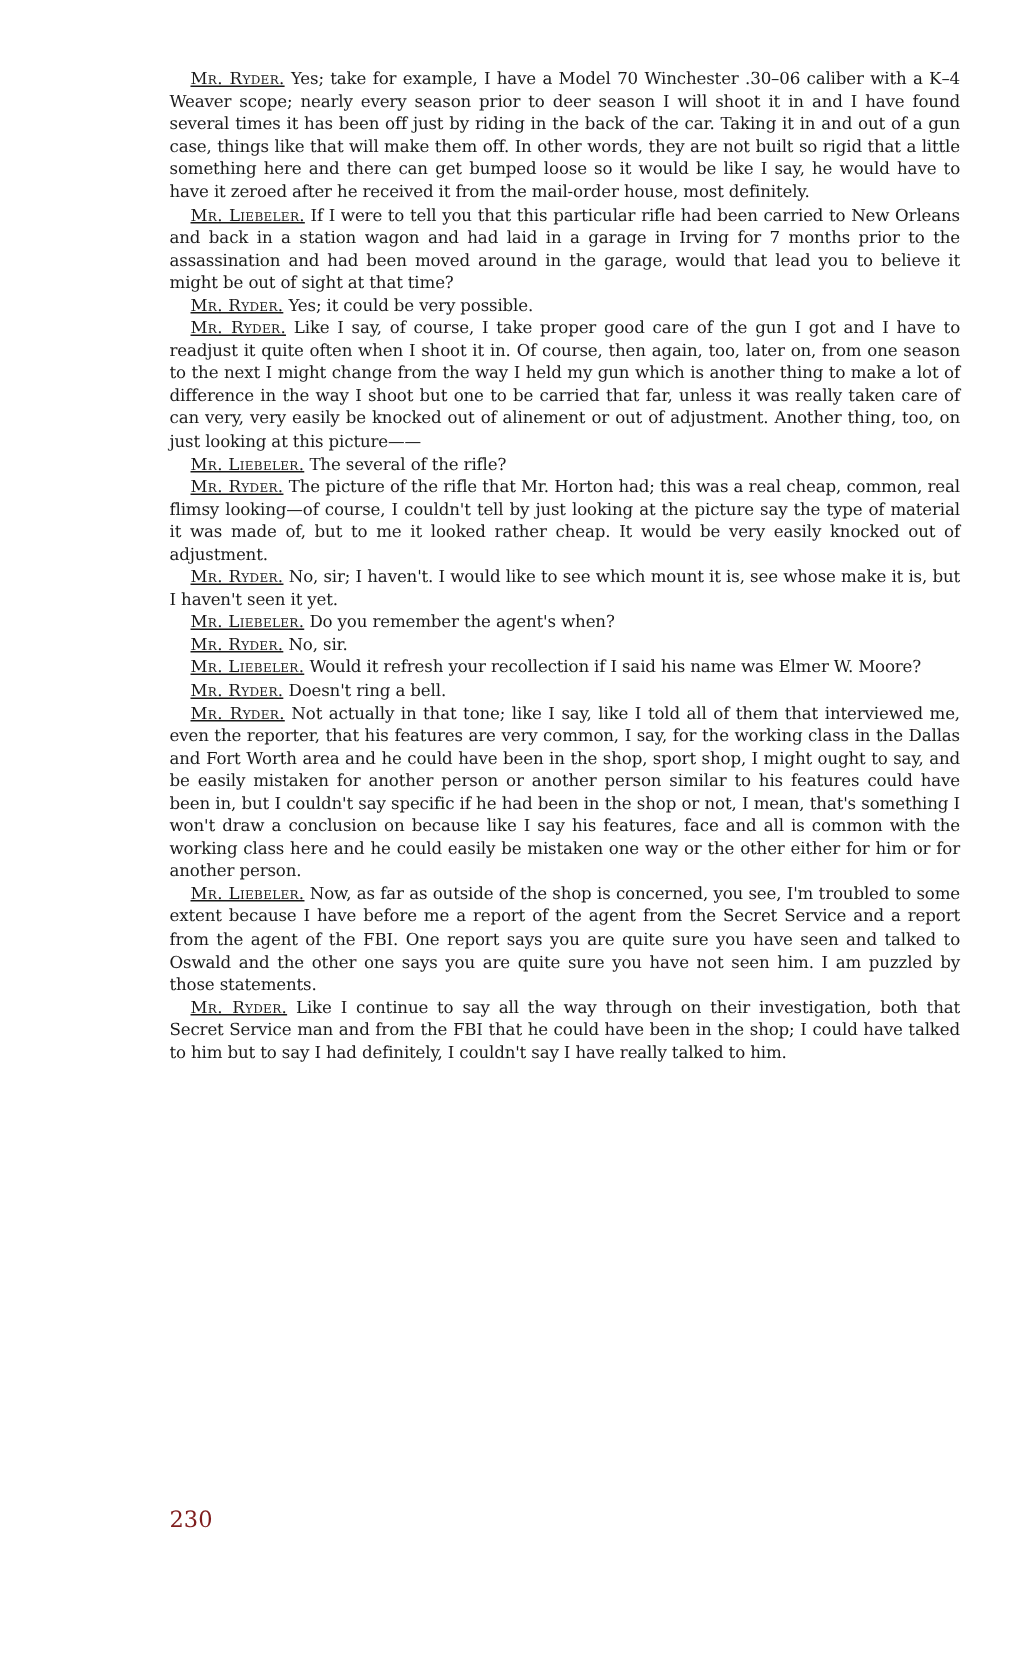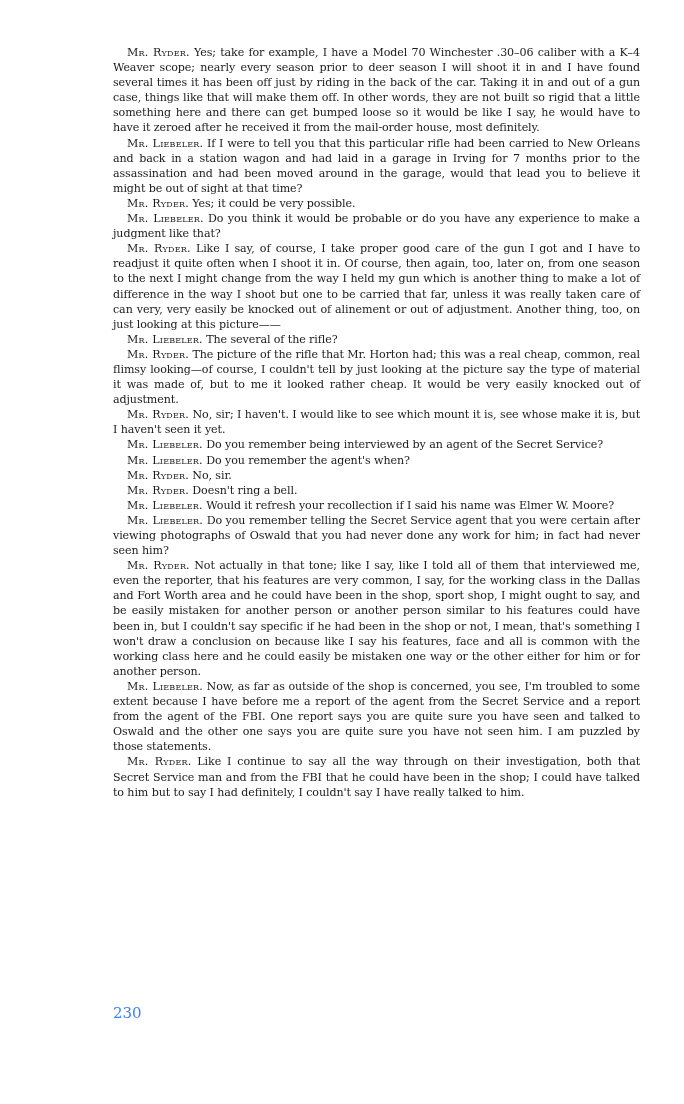--- a/index.html
+++ b/index.html
@@ -11,47 +11,44 @@
     width: 527px;
     font-family: "DejaVu Serif", "Liberation Serif", serif;
     font-size: 11.1px;
     line-height: 15.1px;
     color: #1a1a1a;
     text-align: justify;
     letter-spacing: -0.1px;
   }
   .para { margin: 0; text-indent: 14px; }
   .para.cont { text-indent: 0; }
-  .speaker { font-variant: small-caps; letter-spacing: 0.2px; }
+  .speaker { font-variant: small-caps; letter-spacing: 0.2px; text-decoration: underline; }
   .page-number {
     position: absolute;
     left: 113px;
     top: 1004px;
     font-family: "DejaVu Serif", "Liberation Serif", serif;
     font-size: 15px;
-    color: #3b82f6;
+    color: #7f1d1d;
     text-align: center;
   }
 </style>
 </head>
 <body>
 
 <div class="page" id="page-body">
     <p class="para"><span class="speaker">Mr. Ryder.</span><span> Yes; take for example, I have a Model 70 Winchester .30–06 caliber with a K–4 Weaver scope; nearly every season prior to deer season I will shoot it in and I have found several times it has been off just by riding in the back of the car.  Taking it in and out of a gun case, things like that will make them off.  In other words, they are not built so rigid that a little something here and there can get bumped loose so it would be like I say, he would have to have it zeroed after he received it from the mail-order house, most definitely.</span></p>
     <p class="para"><span class="speaker">Mr. Liebeler.</span><span> If I were to tell you that this particular rifle had been carried to New Orleans and back in a station wagon and had laid in a garage in Irving for 7 months prior to the assassination and had been moved around in the garage, would that lead you to believe it might be out of sight at that time?</span></p>
     <p class="para"><span class="speaker">Mr. Ryder.</span><span> Yes; it could be very possible.</span></p>
-    <p class="para"><span class="speaker">Mr. Liebeler.</span><span> Do you think it would be probable or do you have any experience to make a judgment like that?</span></p>
     <p class="para"><span class="speaker">Mr. Ryder.</span><span> Like I say, of course, I take proper good care of the gun I got and I have to readjust it quite often when I shoot it in.  Of course, then again, too, later on, from one season to the next I might change from the way I held my gun which is another thing to make a lot of difference in the way I shoot but one to be carried that far, unless it was really taken care of can very, very easily be knocked out of alinement or out of adjustment.  Another thing, too, on just looking at this picture——</span></p>
     <p class="para"><span class="speaker">Mr. Liebeler.</span><span> The several of the rifle?</span></p>
     <p class="para"><span class="speaker">Mr. Ryder.</span><span> The picture of the rifle that Mr. Horton had; this was a real cheap, common, real flimsy looking—of course, I couldn't tell by just looking at the picture say the type of material it was made of, but to me it looked rather cheap.  It would be very easily knocked out of adjustment.</span></p>
     <p class="para"><span class="speaker">Mr. Ryder.</span><span> No, sir; I haven't.  I would like to see which mount it is, see whose make it is, but I haven't seen it yet.</span></p>
-    <p class="para"><span class="speaker">Mr. Liebeler.</span><span> Do you remember being interviewed by an agent of the Secret Service?</span></p>
     <p class="para"><span class="speaker">Mr. Liebeler.</span><span> Do you remember the agent's when?</span></p>
     <p class="para"><span class="speaker">Mr. Ryder.</span><span> No, sir.</span></p>
+    <p class="para"><span class="speaker">Mr. Liebeler.</span><span> Would it refresh your recollection if I said his name was Elmer W. Moore?</span></p>
     <p class="para"><span class="speaker">Mr. Ryder.</span><span> Doesn't ring a bell.</span></p>
-    <p class="para"><span class="speaker">Mr. Liebeler.</span><span> Would it refresh your recollection if I said his name was Elmer W. Moore?</span></p>
-    <p class="para"><span class="speaker">Mr. Liebeler.</span><span> Do you remember telling the Secret Service agent that you were certain after viewing photographs of Oswald that you had never done any work for him; in fact had never seen him?</span></p>
     <p class="para"><span class="speaker">Mr. Ryder.</span><span> Not actually in that tone; like I say, like I told all of them that interviewed me, even the reporter, that his features are very common, I say, for the working class in the Dallas and Fort Worth area and he could have been in the shop, sport shop, I might ought to say, and be easily mistaken for another person or another person similar to his features could have been in, but I couldn't say specific if he had been in the shop or not, I mean, that's something I won't draw a conclusion on because like I say his features, face and all is common with the working class here and he could easily be mistaken one way or the other either for him or for another person.</span></p>
     <p class="para"><span class="speaker">Mr. Liebeler.</span><span> Now, as far as outside of the shop is concerned, you see, I'm troubled to some extent because I have before me a report of the agent from the Secret Service and a report from the agent of the FBI.  One report says you are quite sure you have seen and talked to Oswald and the other one says you are quite sure you have not seen him.  I am puzzled by those statements.</span></p>
     <p class="para"><span class="speaker">Mr. Ryder.</span><span> Like I continue to say all the way through on their investigation, both that Secret Service man and from the FBI that he could have been in the shop; I could have talked to him but to say I had definitely, I couldn't say I have really talked to him.</span></p>
   </div>
 
 <div class="page-number">230</div>
 
 </body></html>

